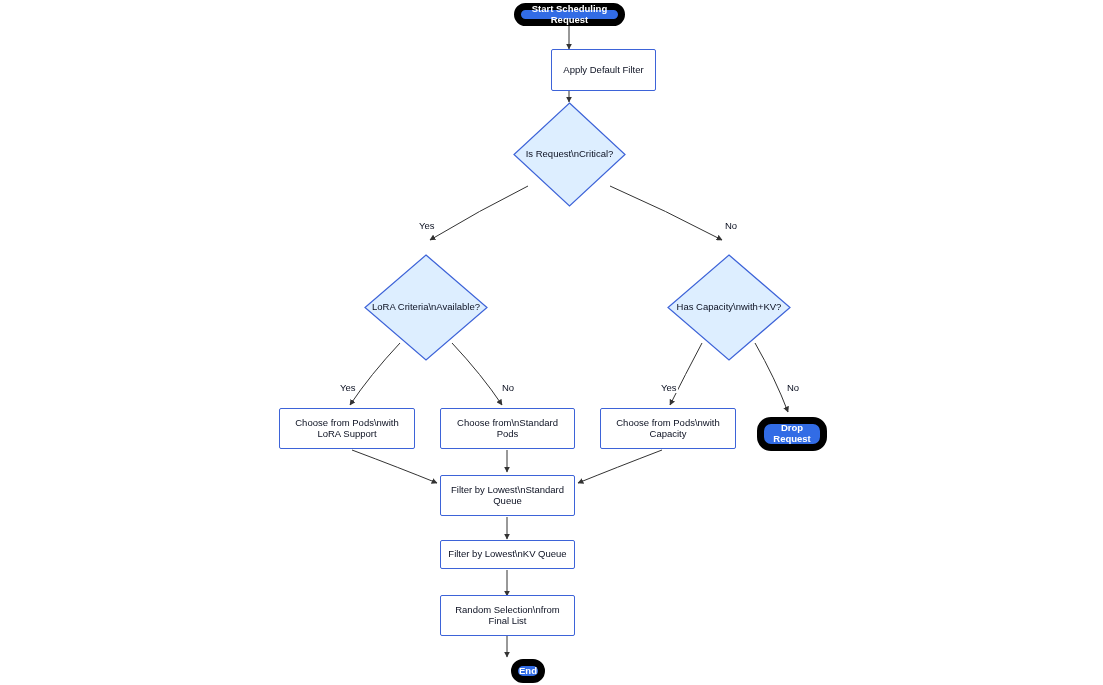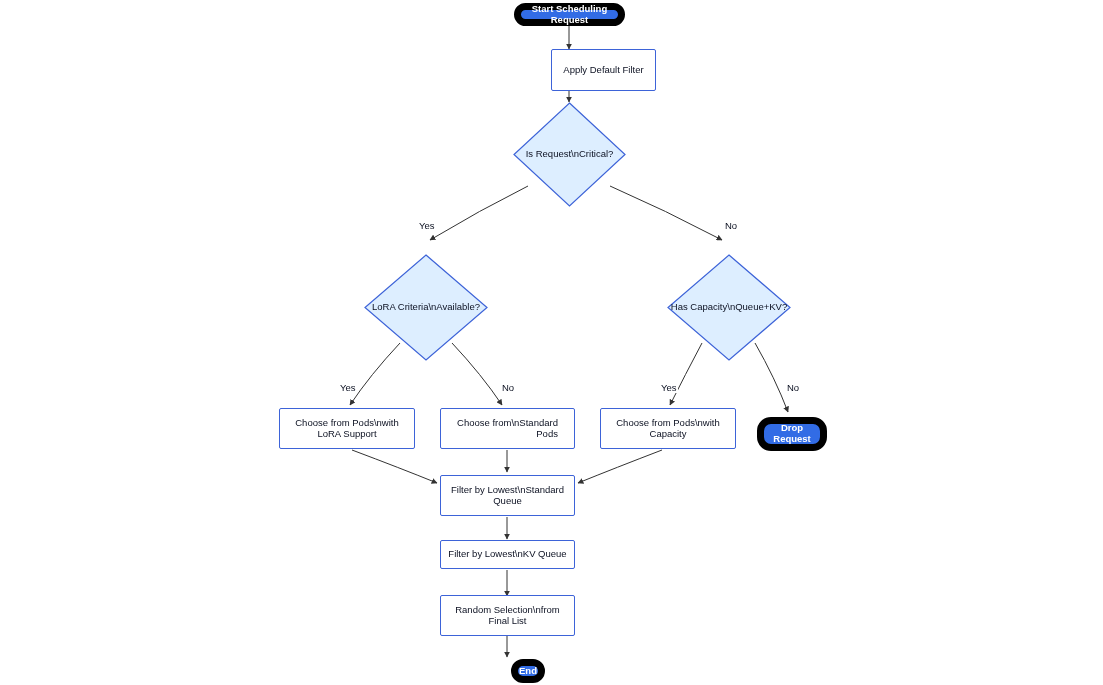--- a/index.html
+++ b/index.html
@@ -147,29 +147,29 @@
     <svg class="dshape" viewBox="0 0 124 107" preserveAspectRatio="none">
       <polygon points="62,1 123,53.5 62,106 1,53.5" fill="#ddeeff" stroke="#3d63d8" stroke-width="1.2"></polygon>
     </svg>
     <span class="label">LoRA Criteria\nAvailable?</span>
   </div>
 
   <div class="node diamond" style="left:667px; top:254px; width:124px; height:107px;">
     <svg class="dshape" viewBox="0 0 124 107" preserveAspectRatio="none">
       <polygon points="62,1 123,53.5 62,106 1,53.5" fill="#ddeeff" stroke="#3d63d8" stroke-width="1.2"></polygon>
     </svg>
-    <span class="label">Has Capacity\nQueue+KV?</span>
+    <span class="label">Has Capacity\nwith+KV?</span>
   </div>
 
   <div class="node box" style="left:279px; top:408px; width:136px; height:41px;">
     <span class="label">Choose from Pods\nwith
 LoRA Support</span>
   </div>
 
-  <div class="node box" style="left:440px; top:408px; width:135px; height:41px;text-align:right;">
+  <div class="node box" style="left:440px; top:408px; width:135px; height:41px;">
     <span class="label">Choose from\nStandard
 Pods</span>
   </div>
 
   <div class="node box" style="left:600px; top:408px; width:136px; height:41px;">
     <span class="label">Choose from Pods\nwith
 Capacity</span>
   </div>
 
   <div class="node pill" style="left:757px; top:417px; width:70px; height:34px;">

